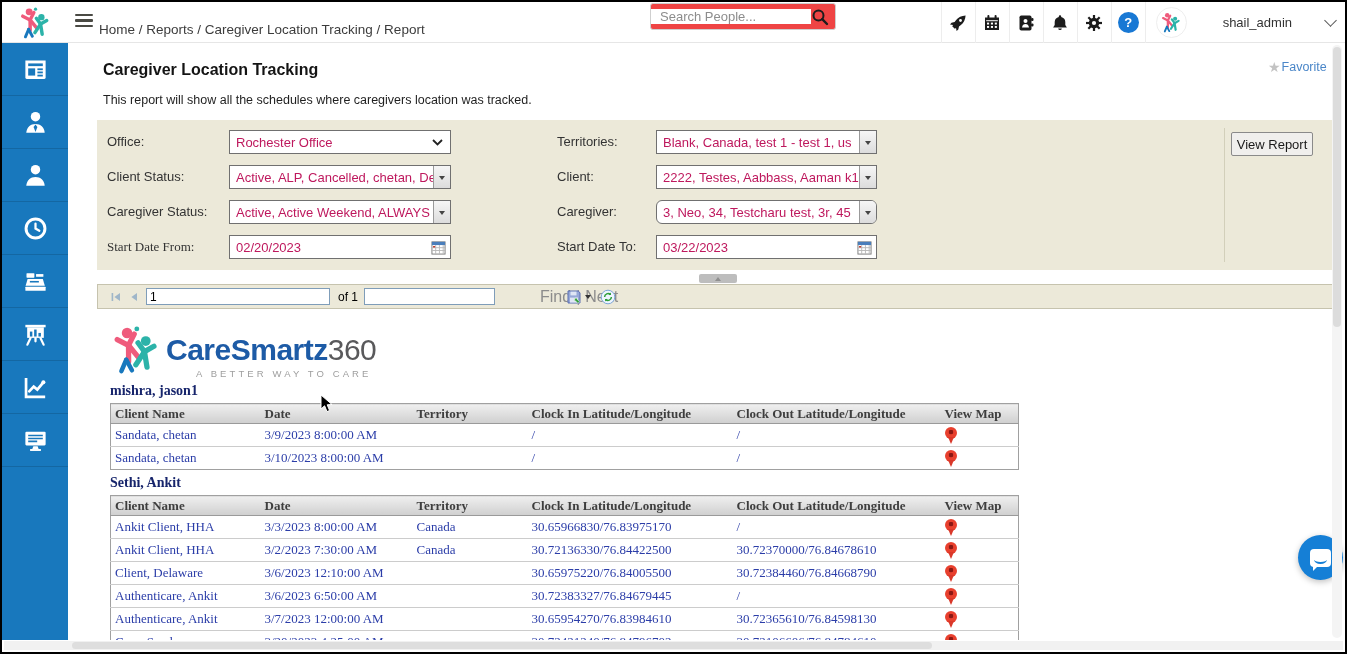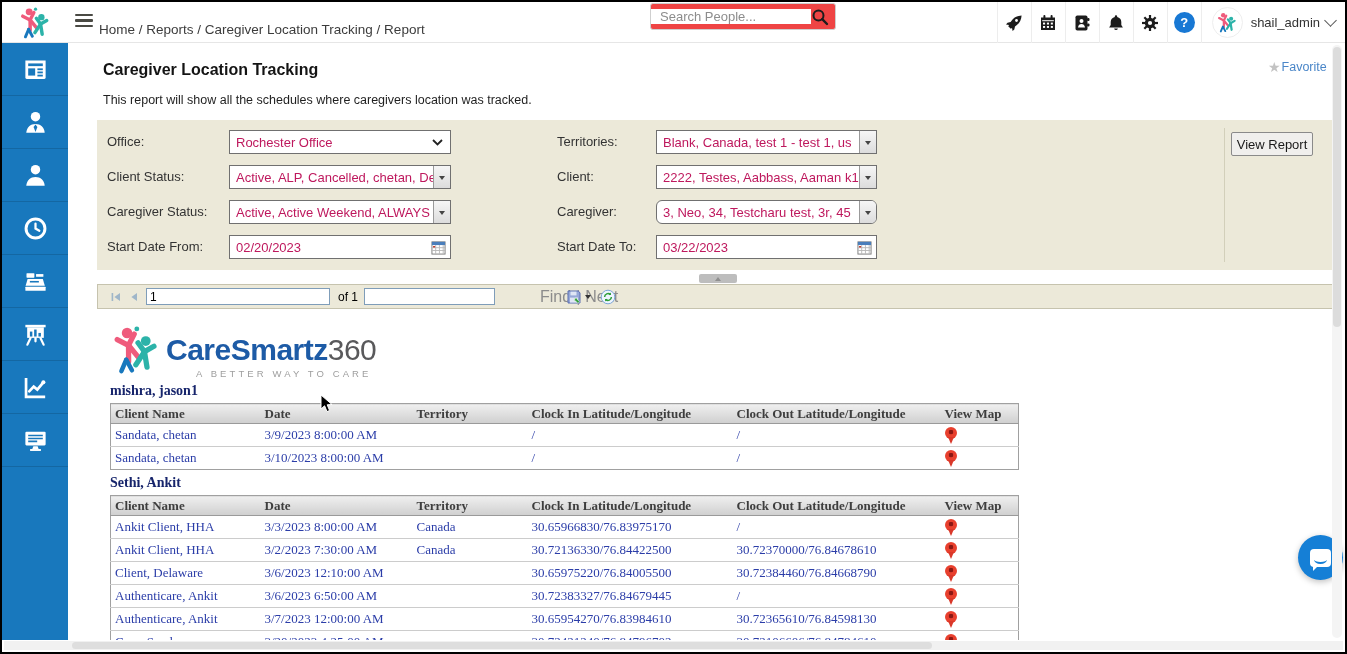--- a/index.html
+++ b/index.html
@@ -22,21 +22,21 @@
   .burger span{display:block;height:2.4px;background:#4a4a44;margin-bottom:3px;border-radius:1px;}
   .breadcrumb{position:absolute;left:97px;top:0;height:55px;display:flex;align-items:center;font-size:13.5px;color:#3c3c3c;}
   .searchbox{position:absolute;left:648px;top:1px;width:186px;height:27px;border:1px solid #cfcfcf;border-radius:3px;display:flex;align-items:center;background:#ef4444;}
   .searchbox input{border:none;outline:none;flex:1;min-width:0;padding:0 4px 0 9px;font-size:13px;color:#333;font-family:"Liberation Sans",sans-serif;}
   .searchbox input::placeholder{color:#8d8d8d;}
   .search-glyph{width:18px;height:18px;margin-right:6px;flex:0 0 auto;}
   .top-right{position:absolute;right:4px;top:0;height:41px;display:flex;align-items:stretch;}
   .tcell{width:34px;display:flex;align-items:center;justify-content:center;border-left:1px solid #ededed;cursor:pointer;}
   .tcell svg{width:18px;height:18px;}
   .help-circle{width:21px;height:21px;border-radius:50%;background:var(--help-blue);color:#fff;font-weight:bold;font-size:13px;display:flex;align-items:center;justify-content:center;}
-  .usercell{display:flex;align-items:center;border-left:1px solid #ededed;padding:0 6px 0 10px;cursor:pointer;}
+  .usercell{display:flex;align-items:center;border-left:1px solid #ededed;padding:0 6px 0 10px;cursor:pointer;gap:28px;}
   .avatar{width:31px;height:31px;border-radius:50%;border:1px solid #eee;display:flex;align-items:center;justify-content:center;background:#fff;}
   .username{font-size:13px;color:#333;margin:0 6px 0 8px;}
   .chev{width:9px;height:9px;border-right:1.6px solid #555;border-bottom:1.6px solid #555;transform:rotate(45deg);margin-top:-4px;}
 
   
   .sidebar{position:absolute;left:0;top:41px;width:66px;bottom:12px;background:var(--sidebar-blue);}
   .side-item{height:53px;display:flex;align-items:center;justify-content:center;border-bottom:1px solid rgba(0,0,0,.14);cursor:pointer;}
   .side-item svg{width:27px;height:27px;}
 
   
@@ -355,21 +355,21 @@
         </span>
     </div>
     <div class="f-label" style="left:460px;top:80px;">Caregiver:</div>
     <div class="ctl" style="left:559px;top:80px;width:221px;border-radius:6px;">
       <span class="txt">3, Neo, 34, Testcharu test, 3r, 45</span>
       <span class="combo-btn">
           <span class="tri"></span>
         </span>
     </div>
 
-    <div class="f-label" style="left:10px;top:115px;">Start Date From:</div>
+    <div class="f-label" style="left:10px;top:115px;font-family:Liberation Serif, serif;">Start Date From:</div>
     <div class="ctl" style="left:132px;top:115px;width:222px;">
       <span class="txt">02/20/2023</span>
       <span class="cal-btn">
         <svg width="15" height="15" viewBox="0 0 16 16">
             <rect x="1" y="2" width="14" height="13" fill="#fff" stroke="#7a7a7a"></rect>
             <rect x="1" y="2" width="14" height="3.4" fill="#4a7ebb"></rect>
             <g stroke="#b9b9b9" stroke-width="1">
               <path d="M1 8.2h14M1 11.2h14M5 5.4v9.6M9 5.4v9.6M13 5.4v9.6"></path>
             </g>
             <rect x="2.2" y="6.4" width="2.2" height="1.6" fill="#c23b2e"></rect>

